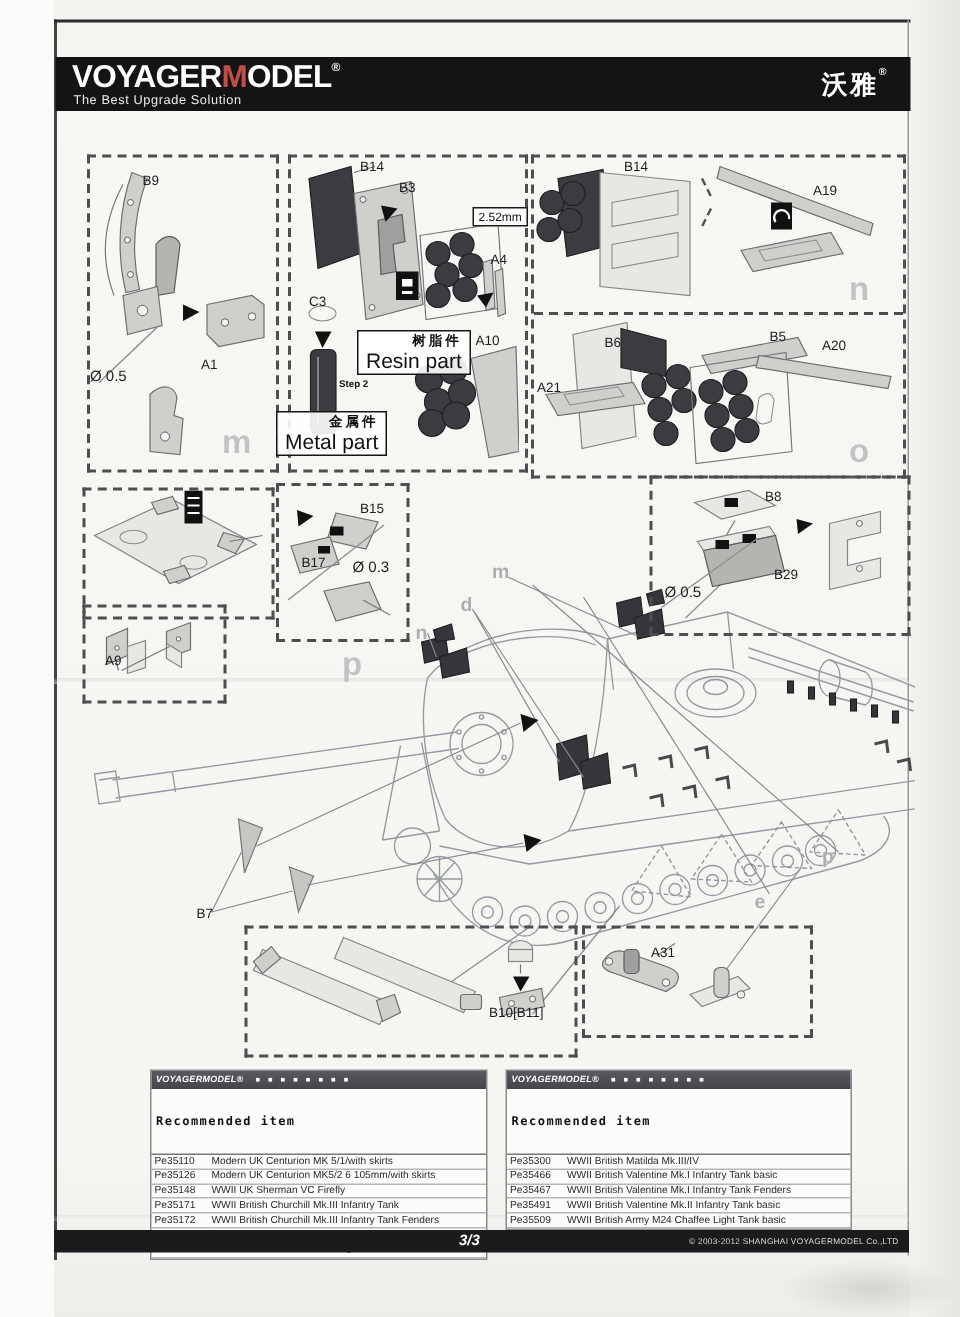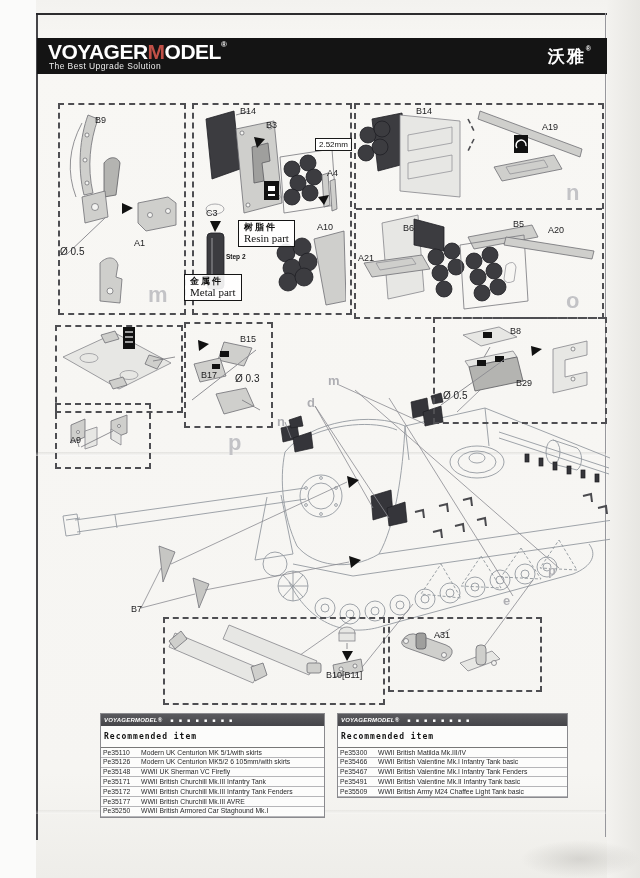--- a/index.html
+++ b/index.html
@@ -26,24 +26,24 @@
   
   .dbox{position:absolute;border:2px dashed #4e4e52;background:transparent;z-index:2;}
   .hdiv{position:absolute;left:0;width:100%;border-top:2px dashed #4e4e52;}
   .dbox svg{position:absolute;left:0;top:0;}
 
   
   .co{position:absolute;font-size:9px;color:#1c1c1e;white-space:nowrap;z-index:6;}
   .co-dia{font-size:10px;}
   .co-box{position:absolute;border:1px solid #1a1a1a;background:rgba(255,255,255,.92);font-size:8px;
           padding:1px 3px;color:#111;z-index:6;white-space:nowrap;}
-  .co-box2{position:absolute;border:1.5px solid #151515;background:rgba(255,255,255,.9);text-align:left;
+  .co-box2{position:absolute;border:1.5px solid #151515;background:rgba(255,255,255,.9);text-align:right;
            padding:1px 5px;color:#111;z-index:6;white-space:nowrap;line-height:1.15;}
   .co-box2 .cn{font-weight:700;font-size:9px;letter-spacing:2px;}
-  .co-box2 .en{font-size:11px;font-family:Liberation Serif, serif;}
+  .co-box2 .en{font-size:14px;}
   .step{font-size:6.5px;font-weight:700;color:#111;}
   .wm{position:absolute;font-weight:700;color:#c3c3c6;z-index:3;font-size:22px;line-height:1;
       text-shadow:0 0 1px #ffffff;}
   .wm-sm{font-size:13px;color:#aeaeb2;}
 
   
   .pg{fill:#cfcfcc;stroke:#6f6f73;stroke-width:.8;}
   .pgl{fill:#e7e7e4;stroke:#85858a;stroke-width:.8;}
   .pm{fill:#9f9f9d;stroke:#5c5c60;stroke-width:.8;}
   .pm2{fill:#b4b4b1;stroke:#5c5c60;stroke-width:.8;}
@@ -63,21 +63,21 @@
   .tpg{fill:#c6c6c3;stroke:#74747a;stroke-width:.8;}
   .tpd{fill:#35353a;stroke:#1e1e22;stroke-width:.7;}
   .tclip{stroke:#4a4a4e;stroke-width:2;fill:none;}
 
   
   .rtable{position:absolute;z-index:6;border:1px solid #8a8a8e;background:rgba(252,252,251,.95);}
   .tstrip{height:12px;background:linear-gradient(180deg,#5a5a5e,#454549);display:flex;align-items:center;padding:0 3px;}
   .tstrip .tbrand{color:#fff;font-size:6px;font-weight:700;font-style:italic;letter-spacing:.2px;}
   .tstrip .tblocks{color:#fff;font-size:5px;margin-left:8px;letter-spacing:2px;}
   .ttitle{font-family:"DejaVu Sans Mono",monospace;font-weight:700;font-size:8px;letter-spacing:1px;
-          color:#111;border-bottom:1px solid #777;padding:6px 3px;}
+          color:#111;border-bottom:1px solid #777;padding:17px 3px;}
   .rtable table{border-collapse:collapse;width:100%;}
   .rtable td{font-size:6.8px;color:#2a2a2c;border-bottom:1px solid #b5b5b8;padding:.5px 2px;line-height:1.15;}
   .rtable td.tcode{width:34px;border-right:none;}
 
   
   .footer-bar{position:absolute;left:36px;top:820px;width:570px;height:15px;background:#1b1b1d;z-index:6;}
   .fpage{position:absolute;left:270px;top:2px;color:#fff;font-weight:700;font-size:10px;font-style:italic;}
   .fcopy{position:absolute;right:7px;top:4.5px;color:#d9d9da;font-size:5.5px;letter-spacing:.2px;}
 </style>
 </head>
@@ -390,21 +390,21 @@
 
   <div class="co" style="left:95px;top:115px">B9</div>
   <div class="co" style="left:134px;top:238px">A1</div>
   <div class="co co-dia" style="left:60px;top:246px">Ø 0.5</div>
 
   <div class="co" style="left:240px;top:106px">B14</div>
   <div class="co" style="left:266px;top:120px">B3</div>
   <div class="co-box" style="left:315px;top:138px">2.52mm</div>
   <div class="co" style="left:327px;top:168px">A4</div>
   <div class="co" style="left:317px;top:222px">A10</div>
-  <div class="co" style="left:206px;top:208px">C3</div>
+  <div class="co" style="left:206px;top:196px">C3</div>
   <div class="co step" style="left:226px;top:253px">Step 2</div>
   <div class="co-box2" style="left:238px;top:220px">
     <div class="cn">树脂件</div>
     <div class="en">Resin part</div>
   </div>
   <div class="co-box2" style="left:184px;top:274px">
     <div class="cn">金属件</div>
     <div class="en">Metal part</div>
   </div>
 
@@ -503,14 +503,18 @@
             <td class="tdesc">WWII British Valentine Mk.II Infantry Tank basic</td>
           </tr>
           <tr>
             <td class="tcode">Pe35509</td>
             <td class="tdesc">WWII British Army M24 Chaffee Light Tank basic</td>
           </tr>
         </tbody>
       </table>
   </div>
 
+  <div class="footer-bar">
+    <div class="fpage">3/3</div>
+    <div class="fcopy">© 2003-2012 SHANGHAI VOYAGERMODEL Co.,LTD</div>
+  </div>
 
 </div>
 
 </body></html>

